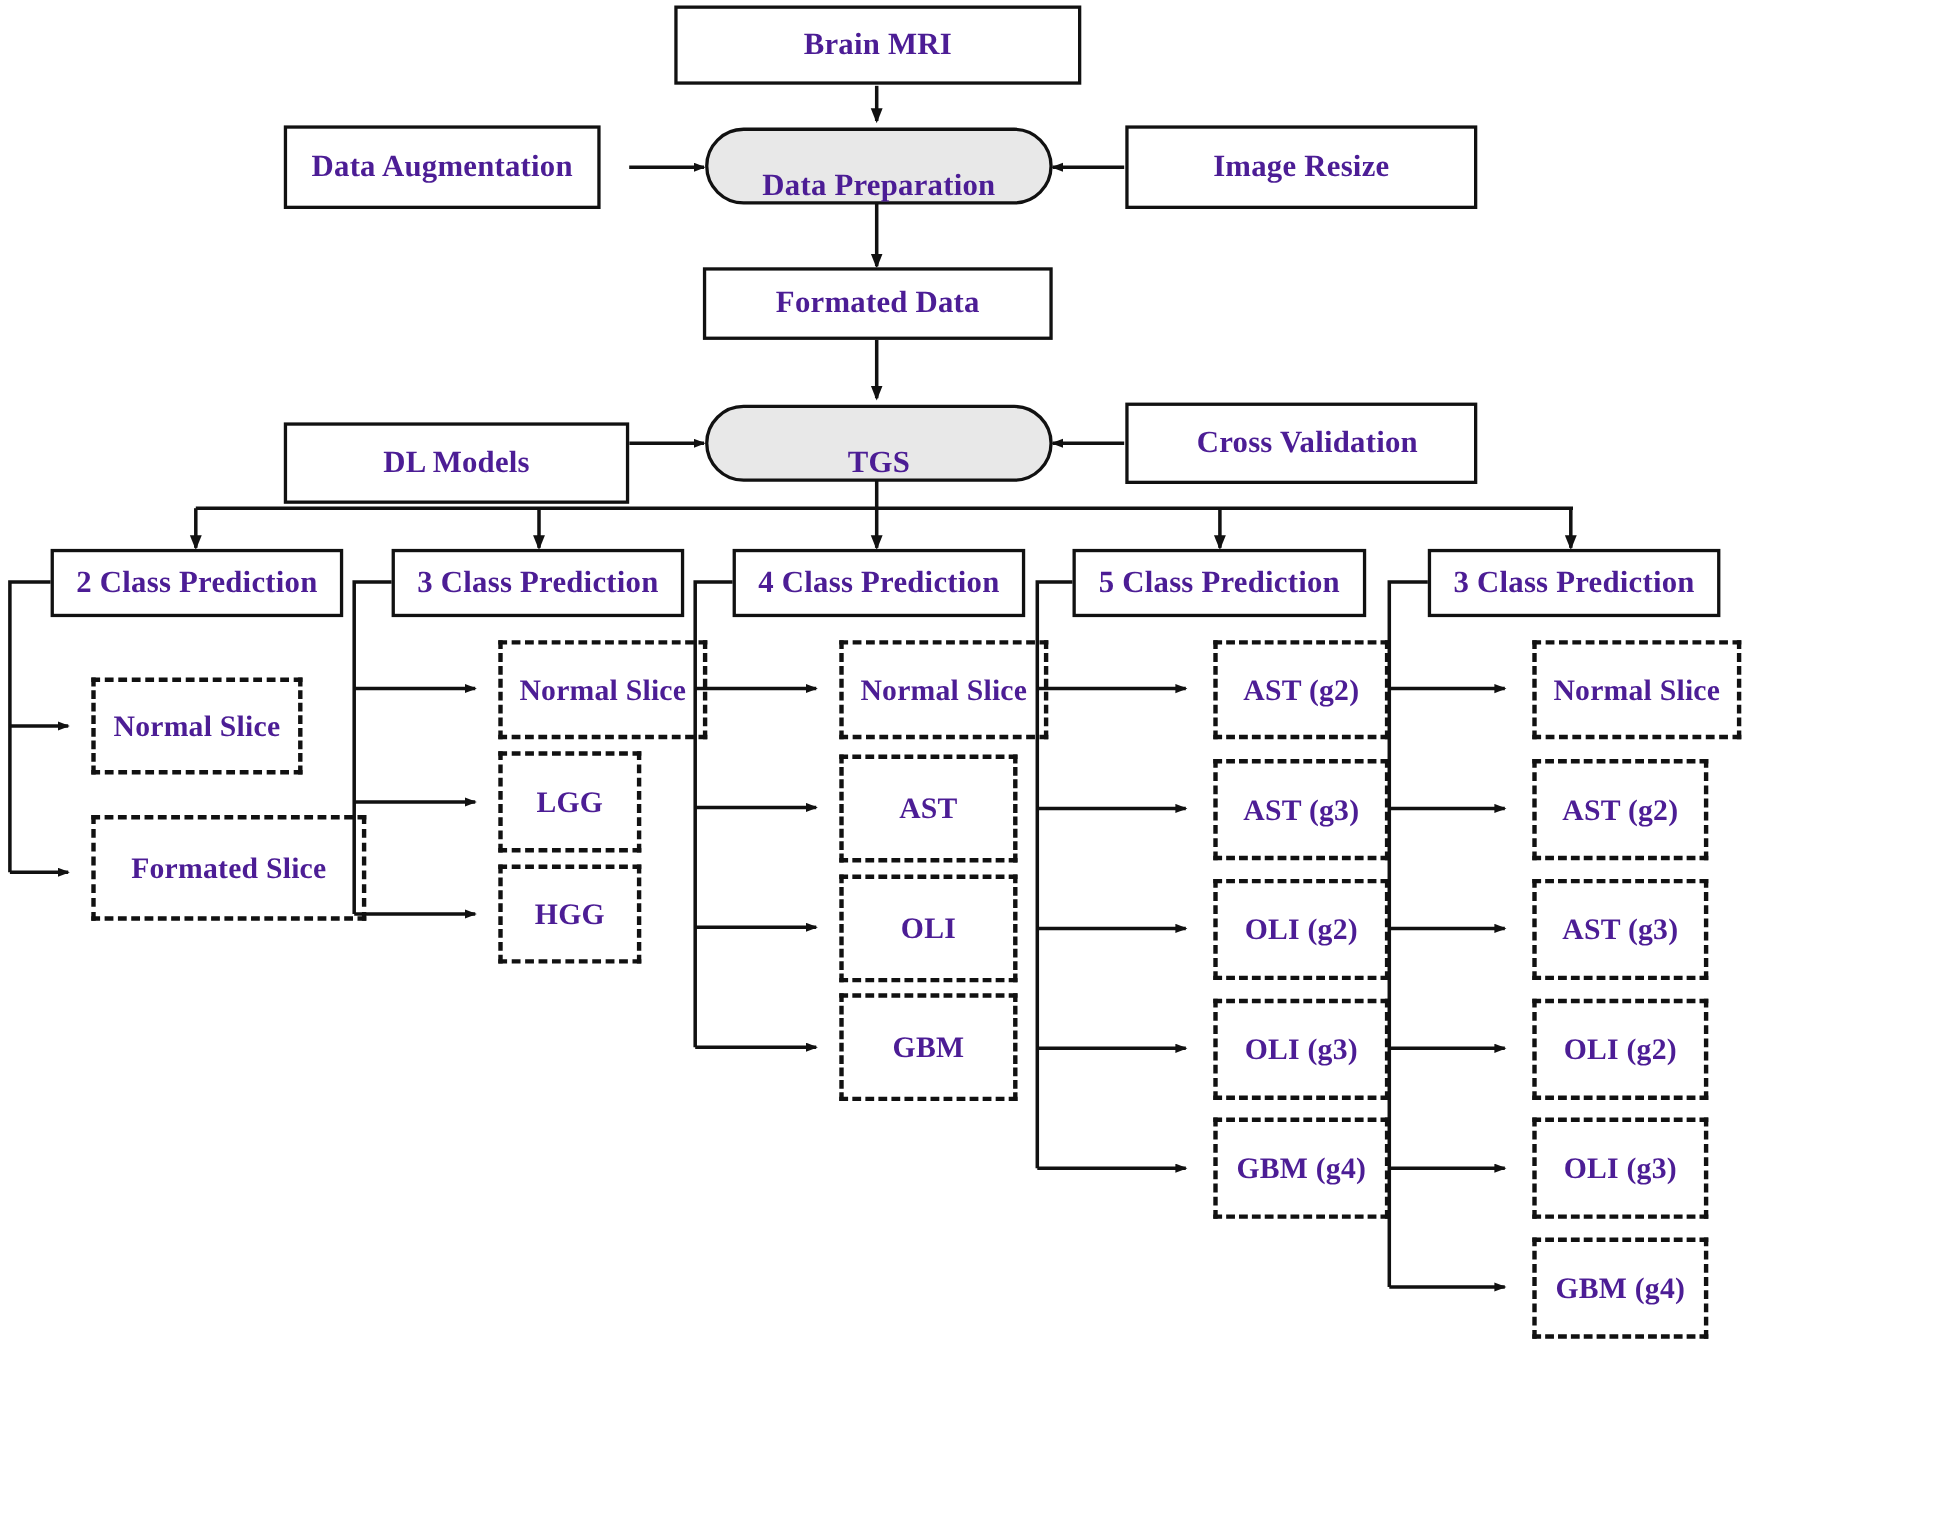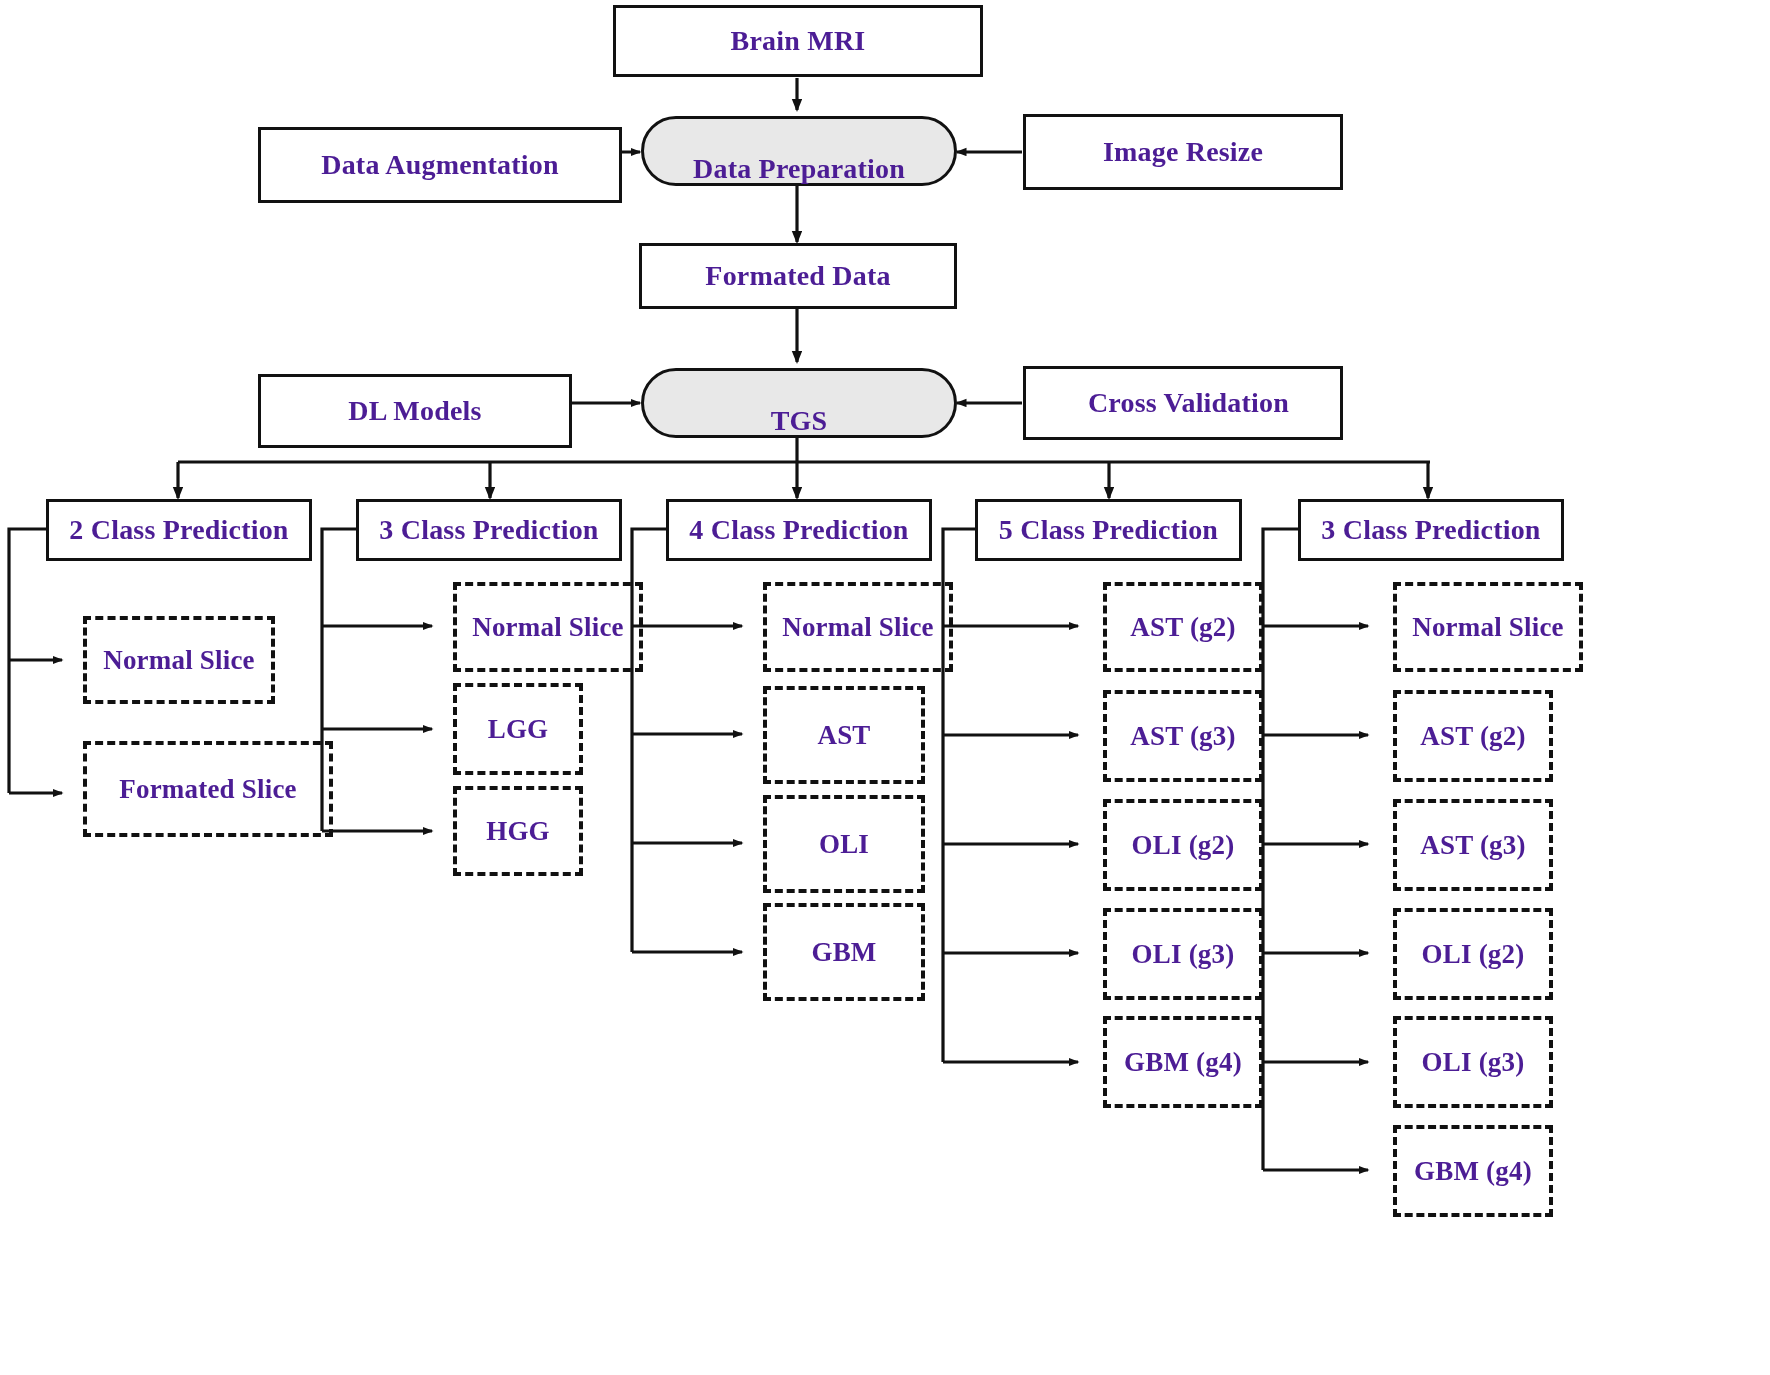--- a/index.html
+++ b/index.html
@@ -85,37 +85,37 @@
       <path d="M1263,953 L1368,953" marker-end="url(#ah)"></path>
       <path d="M1263,1062 L1368,1062" marker-end="url(#ah)"></path>
       <path d="M1263,1170 L1368,1170" marker-end="url(#ah)"></path>
     </g>
   </svg>
 
   <div class="node solid lbl t28" style="left:613px;top:5px;width:370px;height:72px;">
     <span>Brain MRI</span>
   </div>
 
-  <div class="node solid lbl t28" style="left:258px;top:114px;width:364px;height:76px;margin-top:13px;">
+  <div class="node solid lbl t28" style="left:258px;top:114px;width:288px;height:76px;">
     <span>Data Augmentation</span>
   </div>
 
   <div class="node pill lbl t28" style="left:641px;top:116px;width:316px;height:70px;">
     <span>Data Preparation</span>
   </div>
 
   <div class="node solid lbl t28" style="left:1023px;top:114px;width:320px;height:76px;">
     <span>Image Resize</span>
   </div>
 
   <div class="node solid lbl t28" style="left:639px;top:243px;width:318px;height:66px;">
     <span>Formated Data</span>
   </div>
 
-  <div class="node solid lbl t28" style="left:258px;top:374px;width:314px;height:74px;">
+  <div class="node solid lbl t28" style="left:258px;top:384px;width:314px;height:74px;">
     <span>DL  Models</span>
   </div>
 
   <div class="node pill lbl t28" style="left:641px;top:368px;width:316px;height:70px;">
     <span>TGS</span>
   </div>
 
   <div class="node solid lbl t28" style="left:1023px;top:366px;width:320px;height:74px;padding-left:11px;">
     <span>Cross Validation</span>
   </div>

